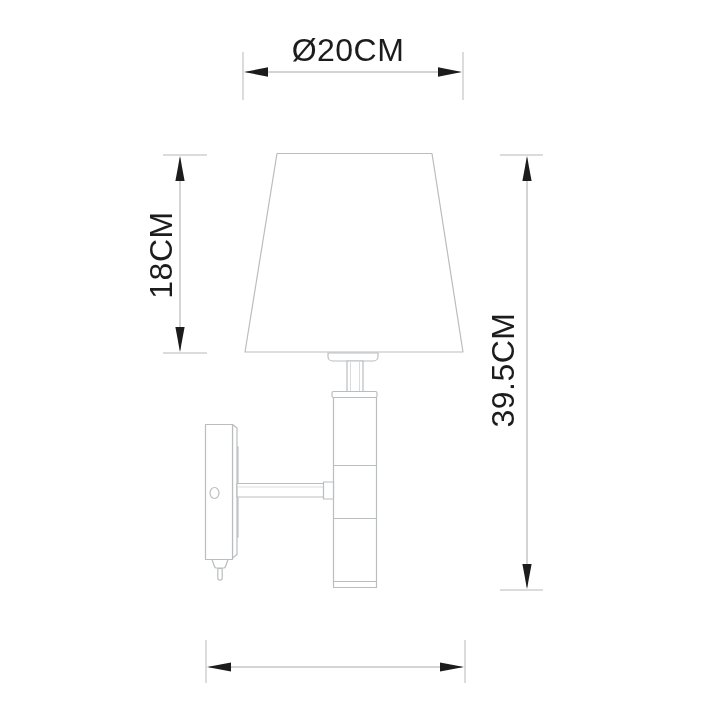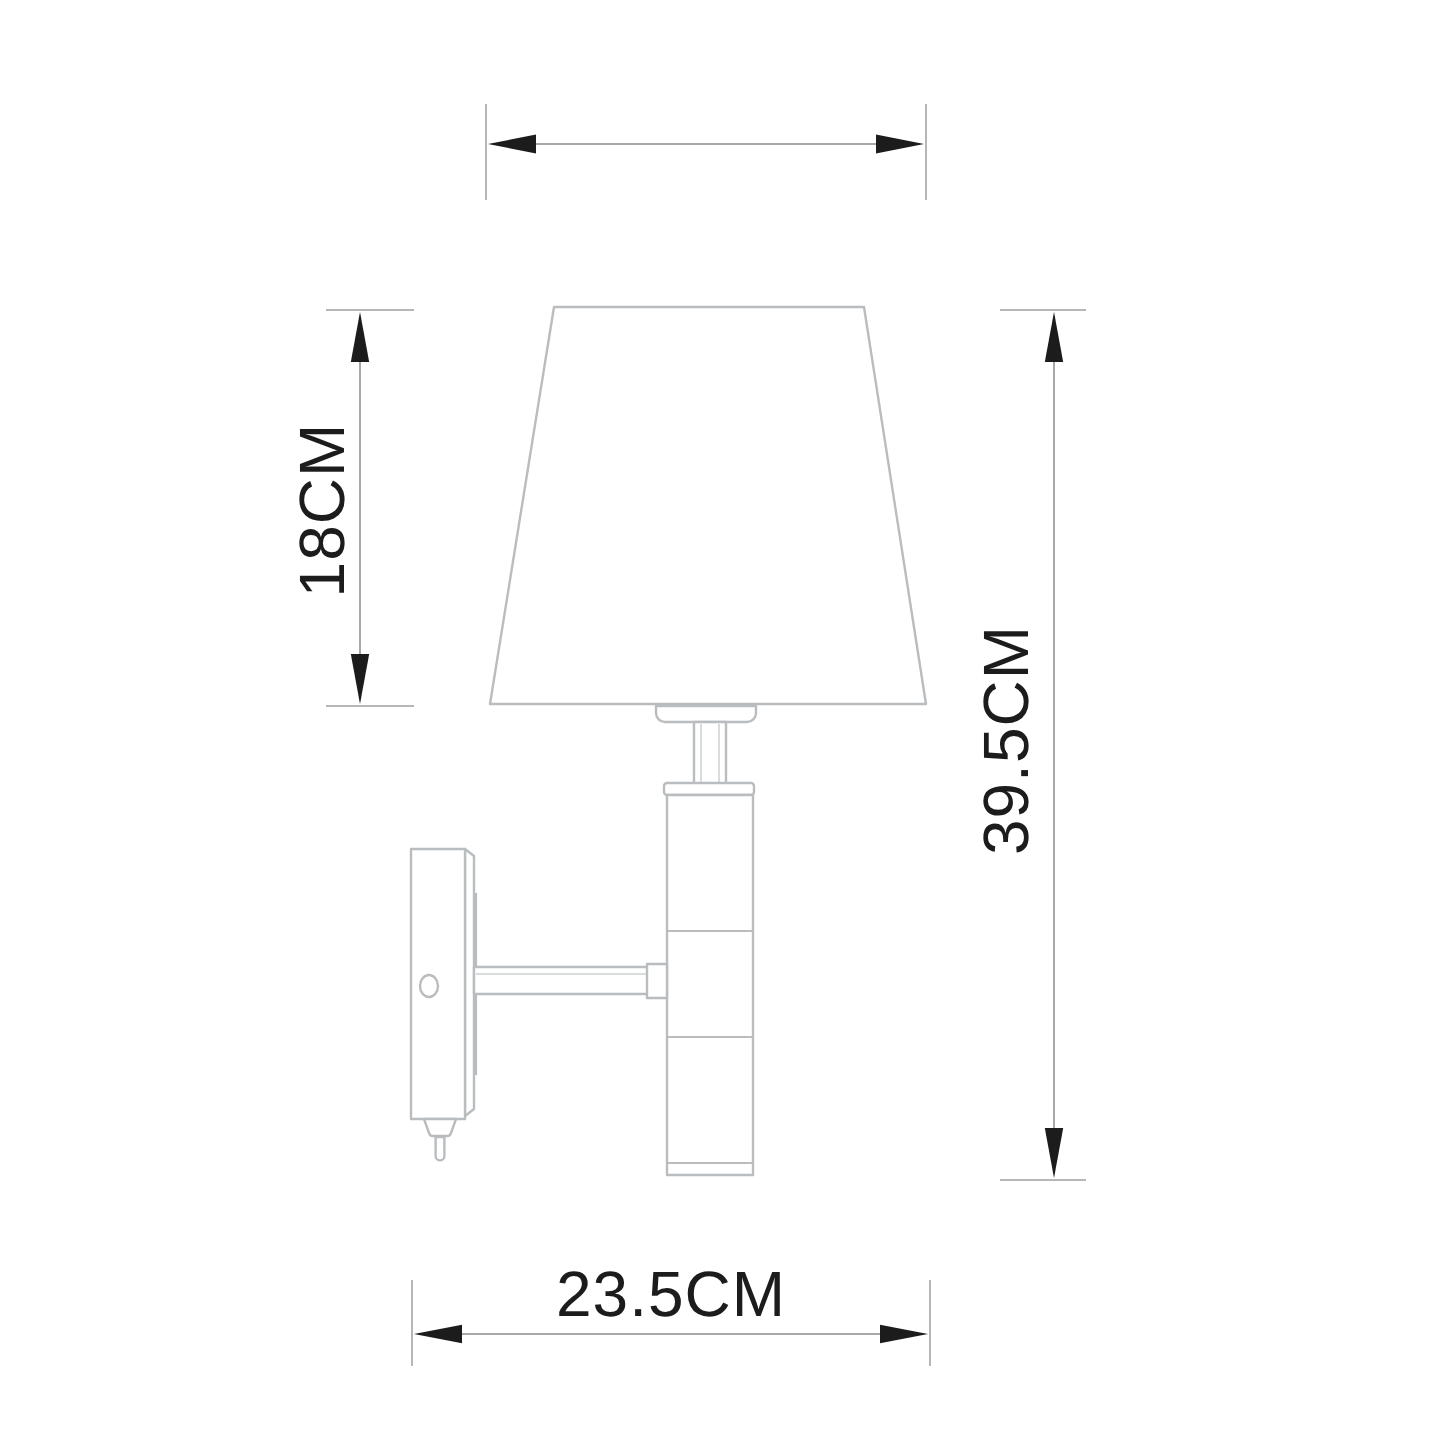--- a/index.html
+++ b/index.html
@@ -98,19 +98,19 @@
 
     <g>
       <line class="ext" x1="206" y1="640" x2="206" y2="683"></line>
       <line class="ext" x1="465" y1="640" x2="465" y2="683"></line>
       <line class="dim" x1="209" y1="667" x2="462" y2="667"></line>
       <polygon class="arr" points="207,667 231,662.4 231,671.6"></polygon>
       <polygon class="arr" points="464,667 440,662.4 440,671.6"></polygon>
     </g>
   </svg>
 
+  <div class="dlabel" style="left:238px;top:32px;width:220px;">Ø20CM</div>
 
   <div class="dlabel rot" style="left:61px;top:237px;width:200px;">18CM</div>
 
   <div class="dlabel rot" style="left:403px;top:352px;width:200px;">39.5CM</div>
 
-  <div class="dlabel" style="left:206px;top:629px;width:259px;">23.5CM</div>
 </div>
 
 </body></html>

